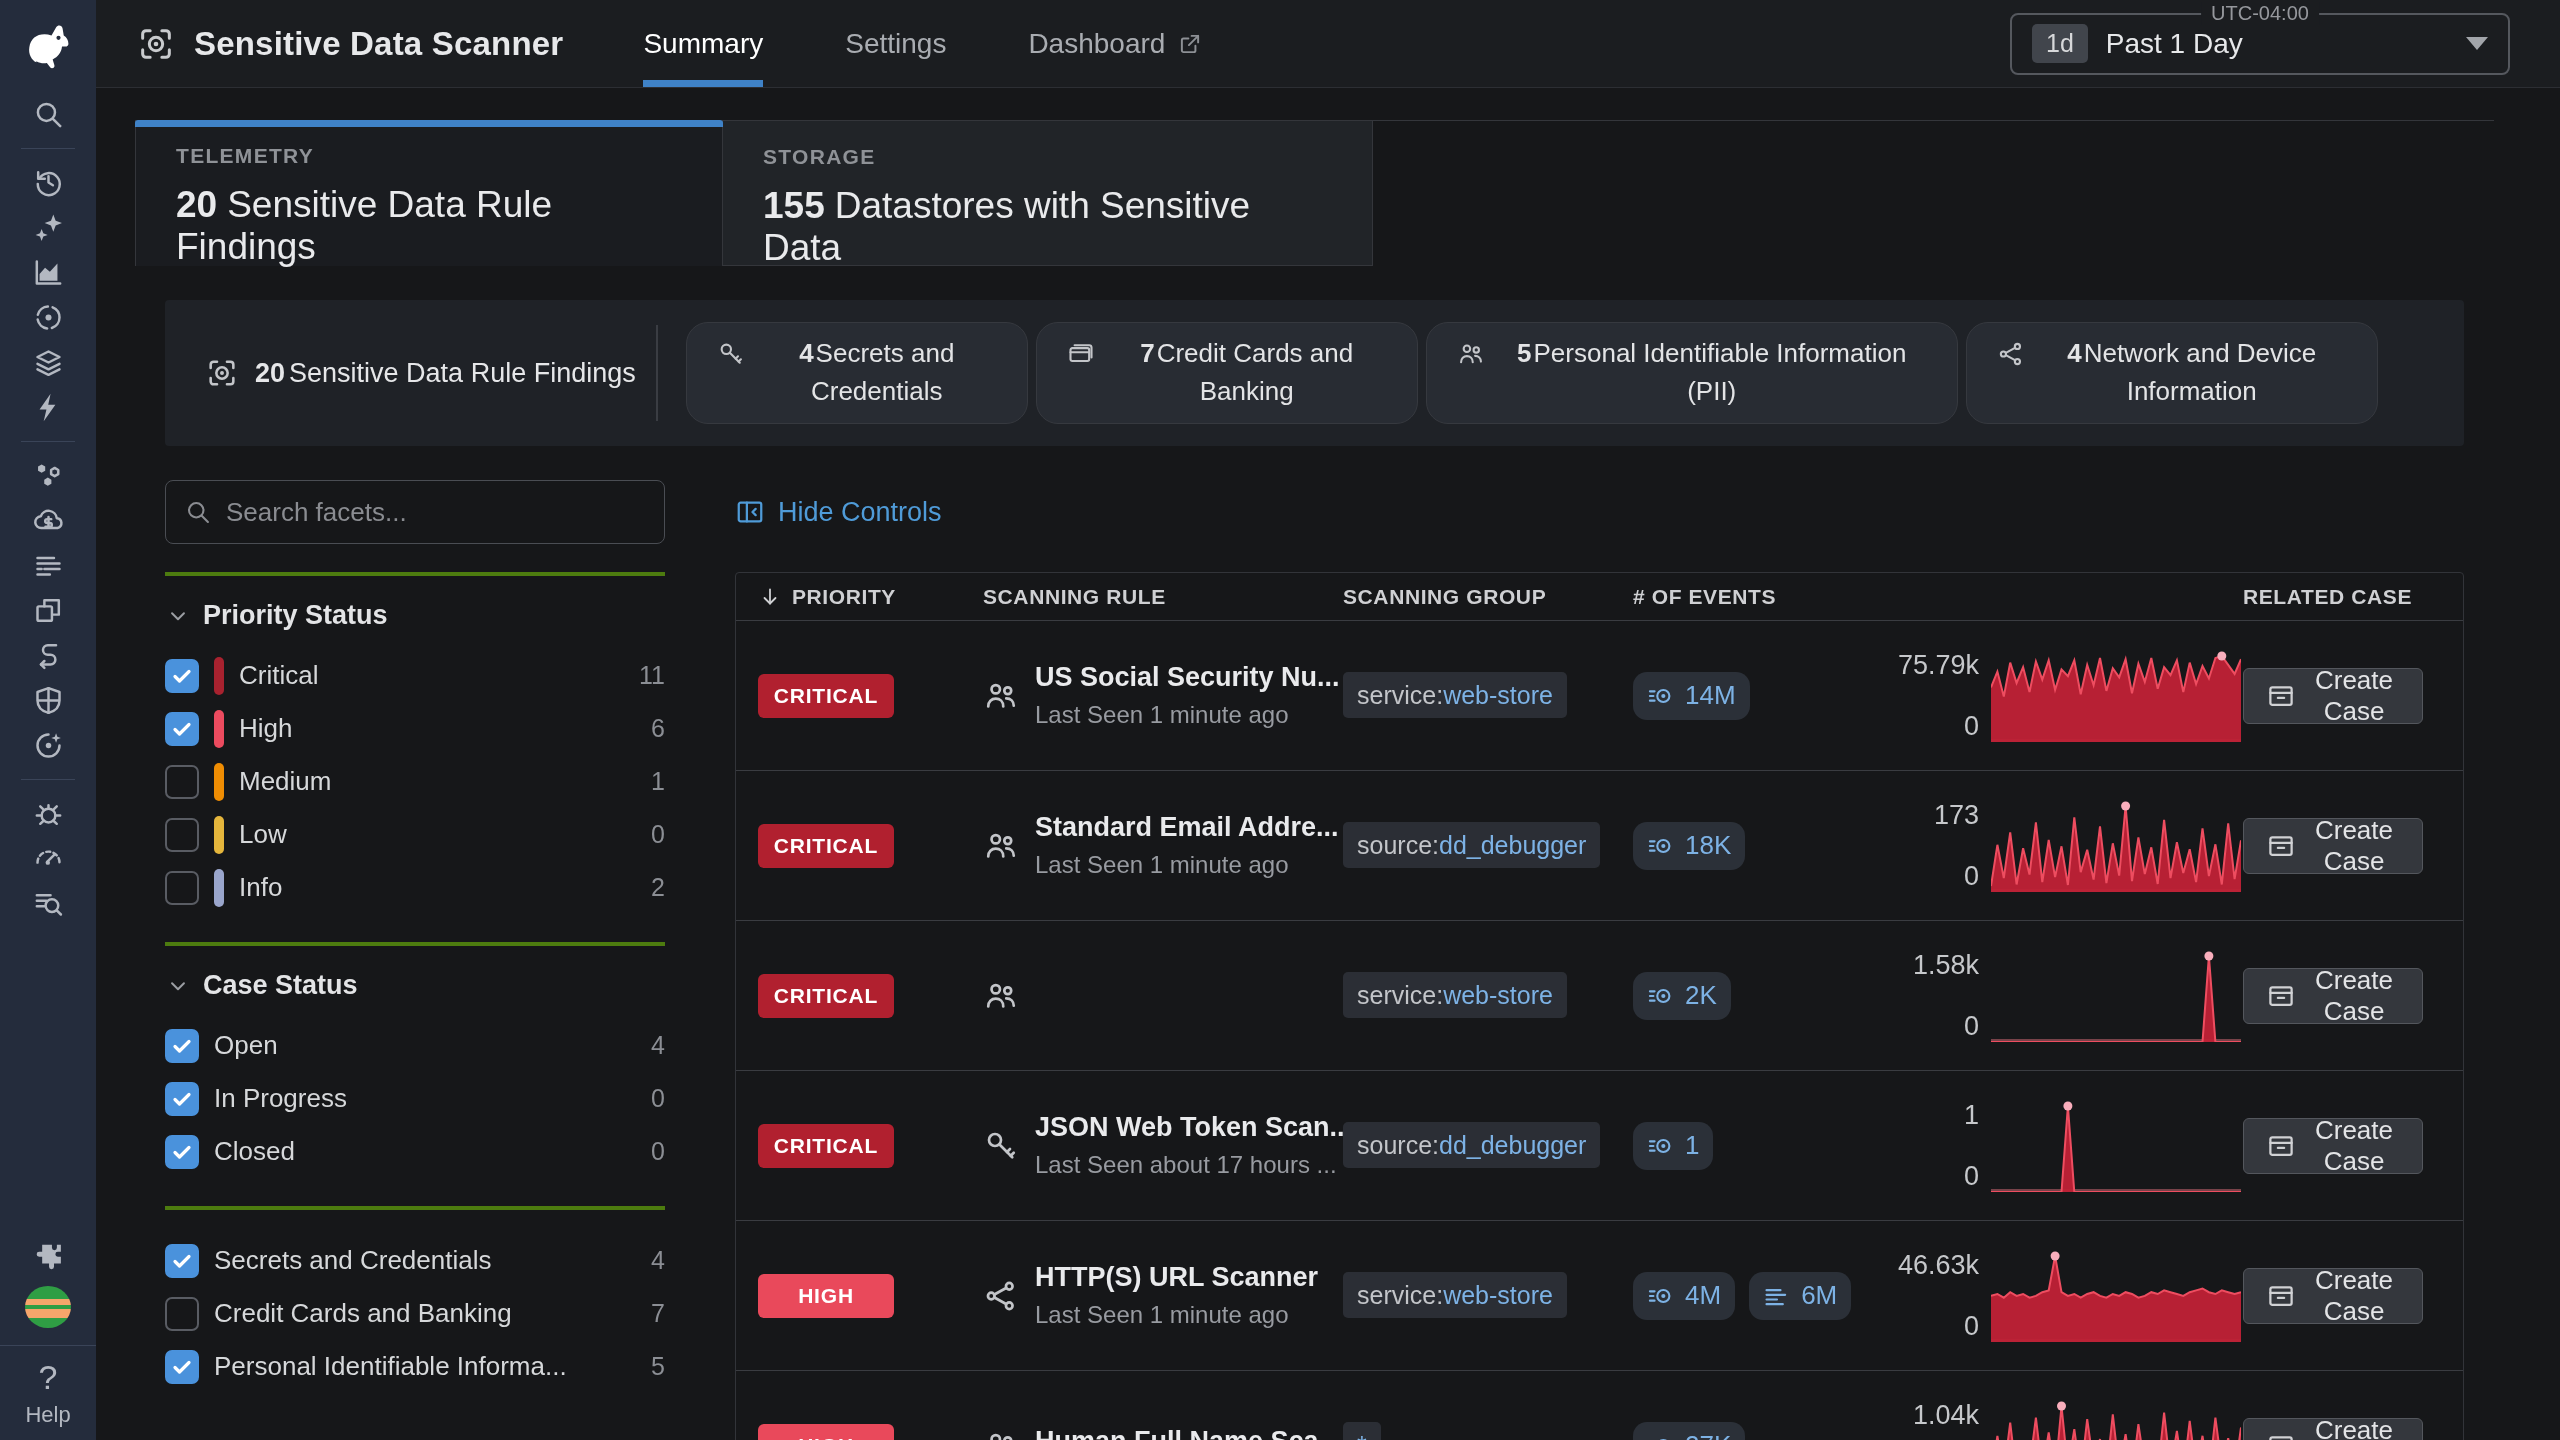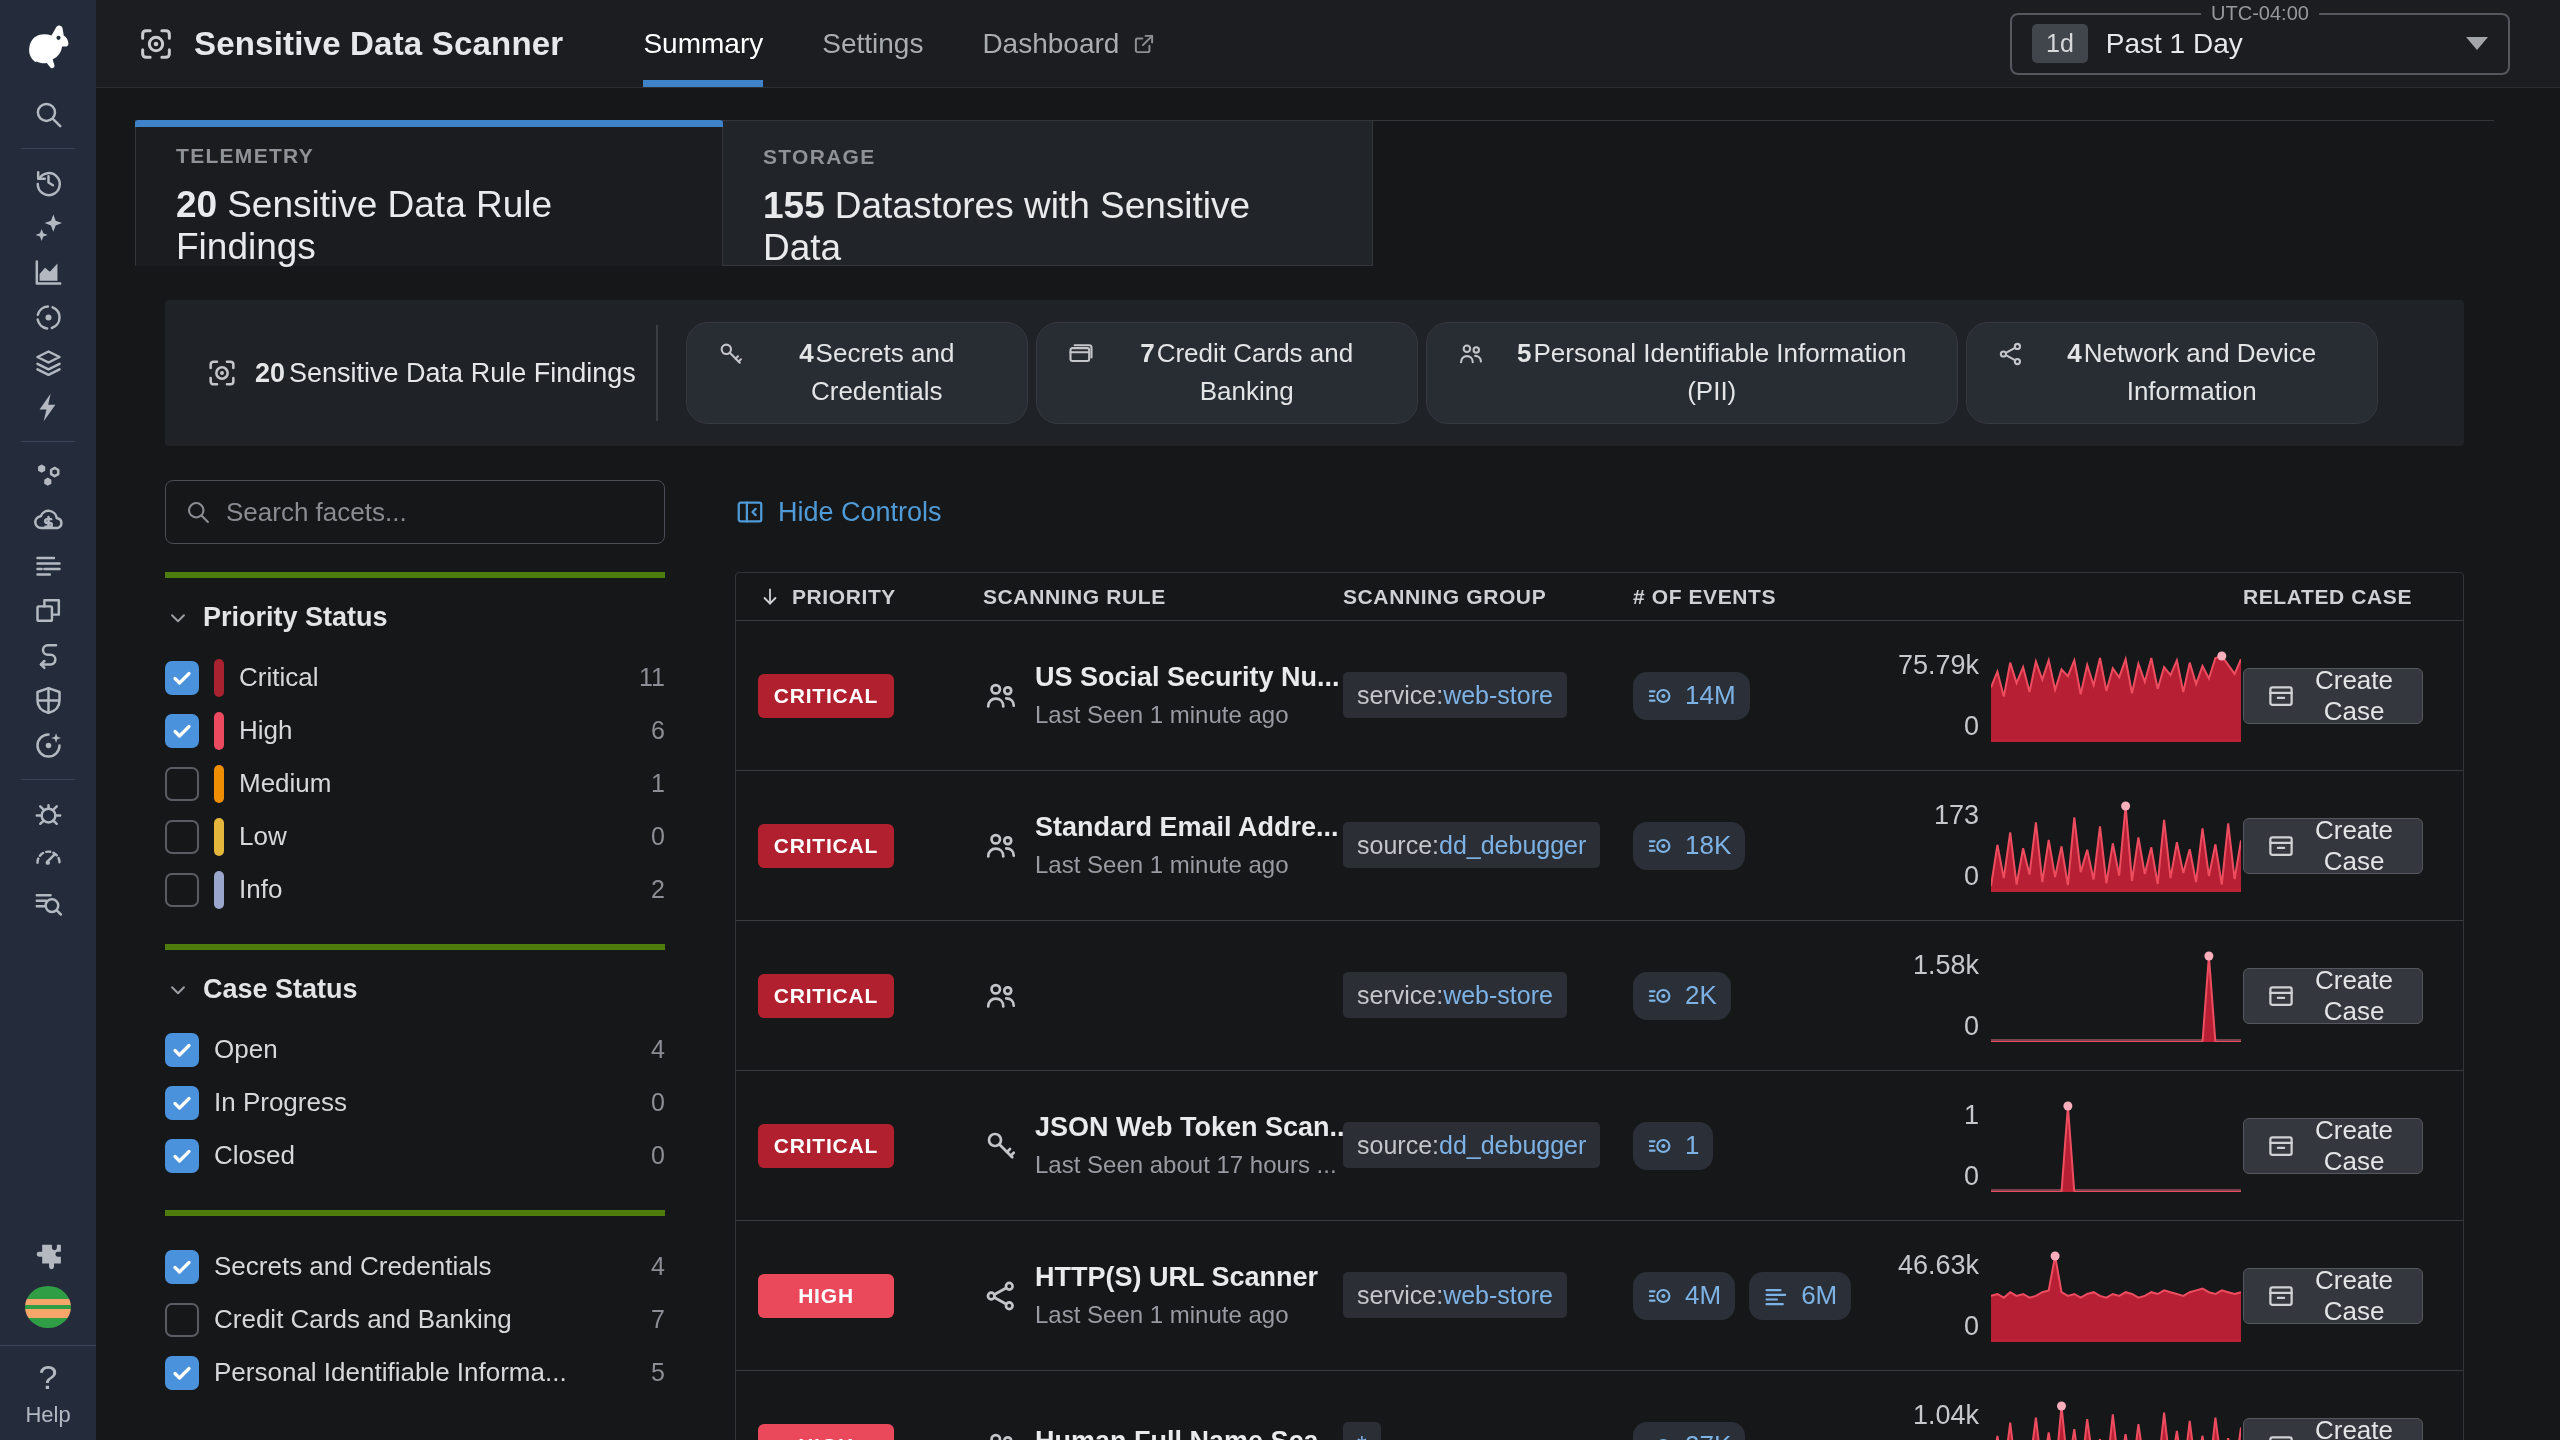--- a/index.html
+++ b/index.html
@@ -29,21 +29,21 @@
   .help-sep{width:96px;height:1px;background:#3a4458;margin:10px 0 14px}
   .help-q{font-size:34px;color:var(--icon);line-height:1}
   .help-label{font-size:22px;color:var(--icon);margin-top:8px}
   
   .topbar{position:absolute;left:96px;right:0;top:0;height:88px;background:var(--topbar);
     border-bottom:1px solid #2c2e33;display:flex;align-items:stretch;padding:0 50px 0 40px}
   .app-title{display:flex;align-items:center;gap:18px;margin-right:80px}
   .app-title .t-icon{width:40px;height:40px;color:#c9cbce}
   .app-title .t-icon svg{width:40px;height:40px}
   .app-title .t-text{font-size:33px;font-weight:600;letter-spacing:.2px}
-  .tabs{display:flex;align-items:stretch;gap:59px}
+  .tabs{display:flex;align-items:stretch;gap:82px}
   .tab{display:flex;align-items:center;font-size:28px;color:#a9acb1;position:relative;cursor:pointer;gap:12px}
   .tab.active{color:#fff}
   .tab.active::after{content:"";position:absolute;left:0;right:0;bottom:0;height:7px;background:var(--blue)}
   .tab .ext{width:26px;height:26px;color:#8d9095}
   .tab .ext svg{width:26px;height:26px}
   .timepicker{margin-left:auto;align-self:center;position:relative;width:500px;height:62px;
     border:2px solid #55585e;border-radius:8px;display:flex;align-items:center;padding:0 20px;cursor:pointer}
   .tp-legend{position:absolute;top:-13px;left:50%;transform:translateX(-50%);background:var(--topbar);
     padding:0 10px;font-size:20px;color:#96989d;white-space:nowrap}
   .tp-chip{background:#41454c;border-radius:5px;padding:5px 14px;font-size:25px;color:#d7d8da;margin-right:18px}
@@ -82,21 +82,21 @@
   .pill:nth-child(4) .p-lab{max-width:310px}
   
   .cols{display:flex;gap:70px;margin-top:34px}
   .facet-col{width:500px;flex:none}
   .search-box{display:flex;align-items:center;gap:14px;border:1px solid #4a4d53;border-radius:8px;height:64px;padding:0 18px}
   .search-box .s-ic{width:28px;height:28px;color:#8a8c91;flex:none}
   .search-box .s-ic svg{width:28px;height:28px}
   .search-box input{flex:1;background:transparent;border:none;outline:none;color:var(--text);font-size:26px;font-family:inherit}
   .search-box input::placeholder{color:#8a8c91}
   .facet-groups{margin-top:4px}
-  .facet-group{border-top:6px solid #4d7c0f;margin-top:28px;padding-top:24px}
+  .facet-group{border-top:4px solid #4d7c0f;margin-top:28px;padding-top:24px}
   .fg-head{display:flex;align-items:center;gap:12px;cursor:pointer;margin-bottom:18px}
   .fg-head .chev{width:26px;height:26px;color:#9b9ea3}
   .fg-head .chev svg{width:26px;height:26px}
   .fg-title{font-size:27px;font-weight:700;color:#e3e4e6}
   .facet-row{display:flex;align-items:center;gap:15px;height:53px;cursor:pointer}
   .cb{width:34px;height:34px;border-radius:7px;border:2px solid #595c63;flex:none;display:flex;align-items:center;justify-content:center}
   .cb svg{display:none;width:24px;height:24px}
   .cb.checked{background:var(--cb);border-color:var(--cb)}
   .cb.checked svg{display:block}
   .pbar{width:10px;height:38px;border-radius:5px;flex:none}

